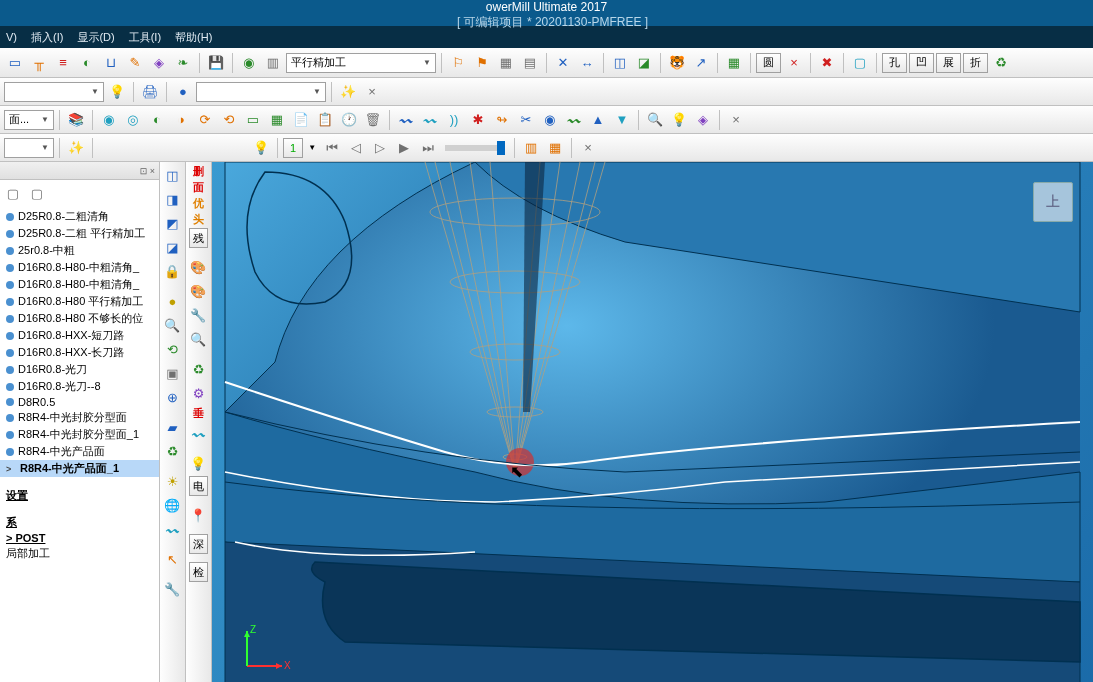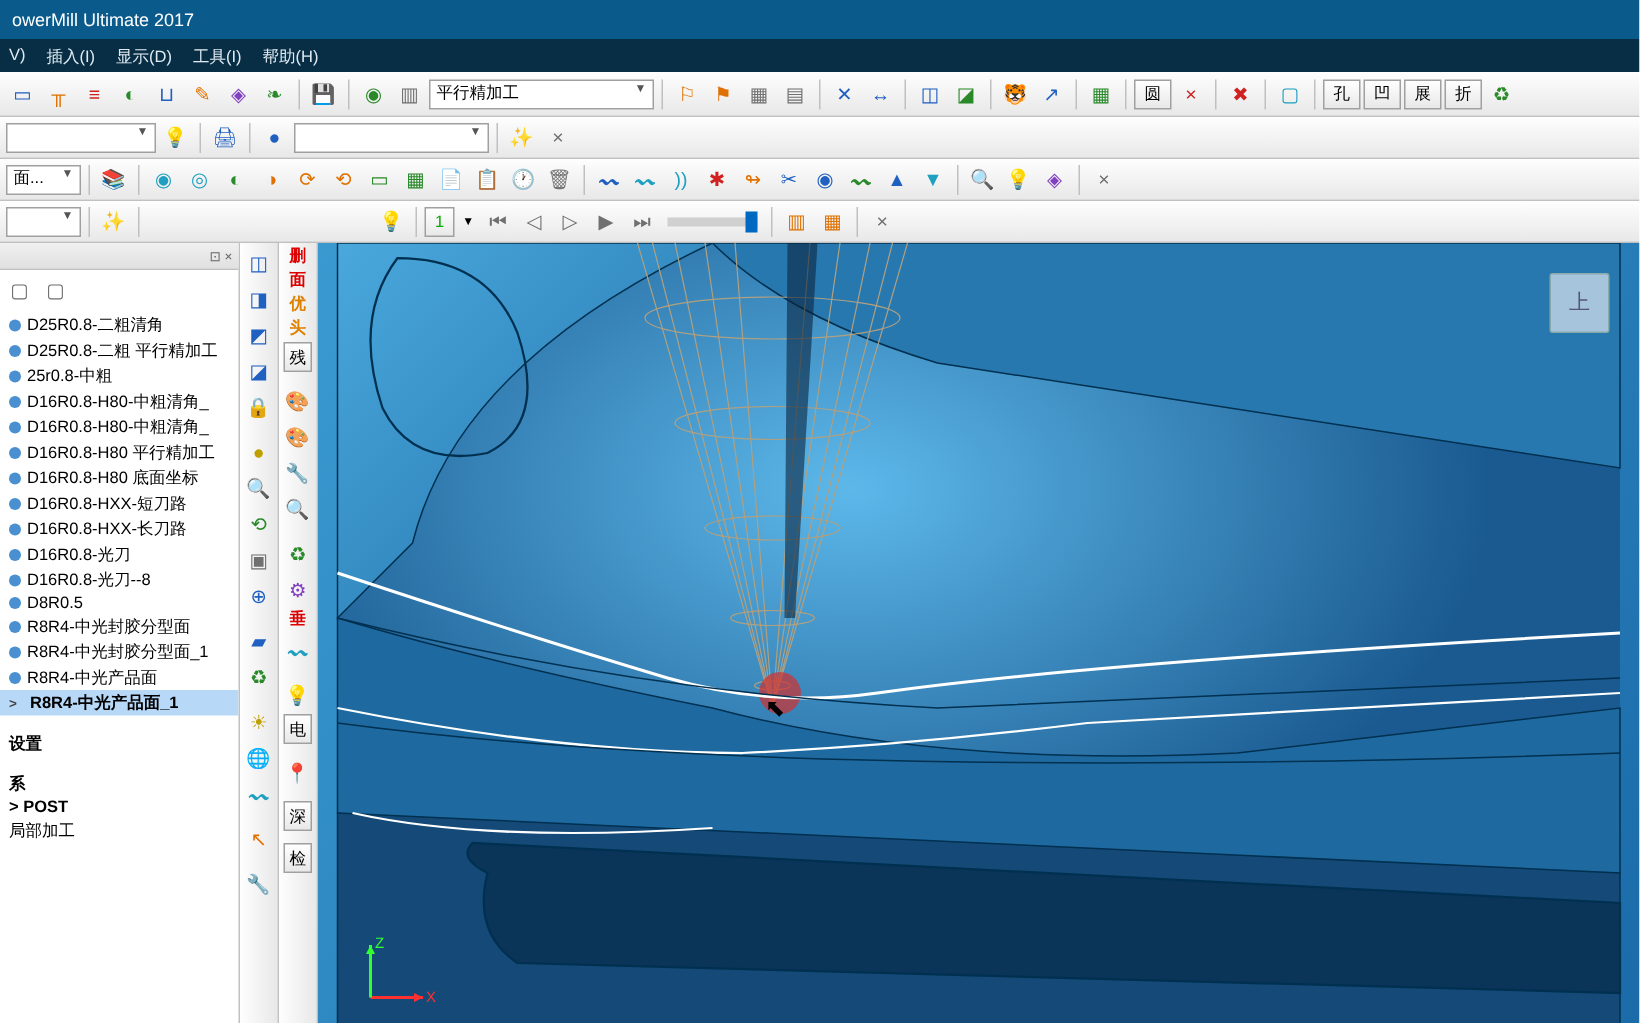--- a/index.html
+++ b/index.html
@@ -1,49 +1,49 @@
 <!DOCTYPE html>
 <html><head>
 <meta charset="utf-8">
 <style>
 * { margin: 0; padding: 0; box-sizing: border-box; }
 body { font-family: "Microsoft YaHei", Arial, sans-serif; font-size: 11px; background: #fff; overflow: hidden; width: 1093px; height: 682px; position: relative; }
 
 
-.title-bar { background: #0b5a8c; color: #fff; height: 26px; display: flex; align-items: center; padding: 0 8px; font-size: 12px; }
+.title-bar { background: #0b5a8c; color: #fff; height: 26px; display: flex; align-items: center; padding: 0 8px; font-size: 12px; flex-direction: column; }
 .title-bar .proj { color: #b8d6e8; margin-left: 12px; }
 
 
 .menu-bar { background: #072e45; color: #e0eaf2; height: 22px; display: flex; align-items: center; padding: 0 6px; font-size: 11px; gap: 14px; }
 .menu-bar span { cursor: default; }
 
 
 .toolbar { background: linear-gradient(#fefefe,#e8e8e8); border-bottom: 1px solid #c0c0c0; display: flex; align-items: center; padding: 2px 4px; height: 30px; gap: 2px; }
 .toolbar.row2 { height: 28px; }
 .toolbar.row3 { height: 28px; }
 .toolbar.row4 { height: 28px; }
 
 .tbtn { width: 22px; height: 22px; display: inline-flex; align-items: center; justify-content: center; border: 1px solid transparent; font-size: 13px; cursor: pointer; }
 .sep { width: 1px; height: 20px; background: #c0c0c0; margin: 0 3px; }
-.combo { height: 20px; border: 1px solid #a0a0a0; background: #fff; display: inline-flex; padding: 0 4px; font-size: 11px; min-width: 80px; position: relative; }
+.combo { height: 20px; border: 1px solid #a0a0a0; background: #fff; display: inline-flex; align-items: center; padding: 0 4px; font-size: 11px; min-width: 80px; position: relative; }
 .combo .arr { margin-left: auto; font-size: 8px; color: #555; }
 .combo.wide { min-width: 150px; }
 .labbtn { height: 20px; border: 1px solid #a0a0a0; background: linear-gradient(#fff,#e8e8e8); padding: 0 6px; display: inline-flex; align-items: center; font-size: 11px; cursor: pointer; }
 
 
 .body-area { display: flex; height: 546px; position: relative; }
 
 
 .explorer { width: 160px; background: #fff; border-right: 1px solid #c0c0c0; display: flex; flex-direction: column; }
 .exp-head { background: linear-gradient(#f0f0f0,#e0e0e0); height: 18px; border-bottom: 1px solid #c0c0c0; display:flex; align-items:center; justify-content:flex-end; padding:0 4px; font-size:9px; color:#666;}
 .exp-toolbar { display: flex; align-items: center; height: 26px; padding: 2px; gap: 2px; }
 .tree { flex: 1; overflow: hidden; padding: 2px 0; font-size: 11px; }
 .tree-item { padding: 1px 4px 1px 6px; white-space: nowrap; display: flex; align-items: center; gap: 4px; cursor: default; }
 .tree-item.sel { background: #b8d8f8; font-weight: bold; }
-.tree-item.bold { font-weight: bold; }
+.tree-item.bold { font-weight: bold; text-decoration: underline; }
 .ti-bullet { width: 8px; height: 8px; border-radius: 50%; background: #4a90d0; flex-shrink: 0; }
 .ti-arrow { font-size: 9px; color: #444; width: 10px; }
 
 
 .vtoolbar { width: 26px; background: linear-gradient(90deg,#fefefe,#e8e8e8); border-right: 1px solid #c0c0c0; display: flex; flex-direction: column; align-items: center; padding: 2px 0; gap: 2px; }
 .vtoolbar .tbtn { width: 22px; height: 22px; }
 .vlabel { font-size: 11px; line-height: 14px; width: 20px; text-align: center; }
 .red { color: #d00; font-weight: bold; }
 .orng { color: #e08000; font-weight: bold; }
 
@@ -71,20 +71,21 @@
 .ic-purple { color: #8040c0; }
 .ic-yellow { color: #c0a000; }
 .ic-gray { color: #707070; }
 .ic-cyan { color: #20a0c0; }
 </style>
 </head>
 <body>
 
 <div class="title-bar">
   <span>owerMill Ultimate 2017</span>
+  <span class="proj">[ 可编辑项目 * 20201130-PMFREE ]</span>
 </div>
 
 <div class="menu-bar">
   <span>V)</span>
   <span>插入(I)</span>
   <span>显示(D)</span>
   <span>工具(I)</span>
   <span>帮助(H)</span>
 </div>
 
@@ -253,21 +254,21 @@
       <div class="tree-item">
           <span class="ti-bullet"></span>
           <span>D16R0.8-H80-中粗清角_</span>
         </div>
       <div class="tree-item">
           <span class="ti-bullet"></span>
           <span>D16R0.8-H80  平行精加工</span>
         </div>
       <div class="tree-item">
           <span class="ti-bullet"></span>
-          <span>D16R0.8-H80  底面坐标</span>
+          <span>D16R0.8-H80  不够长的位</span>
         </div>
       <div class="tree-item">
           <span class="ti-bullet"></span>
           <span>D16R0.8-HXX-短刀路</span>
         </div>
       <div class="tree-item">
           <span class="ti-bullet"></span>
           <span>D16R0.8-HXX-长刀路</span>
         </div>
       <div class="tree-item">

